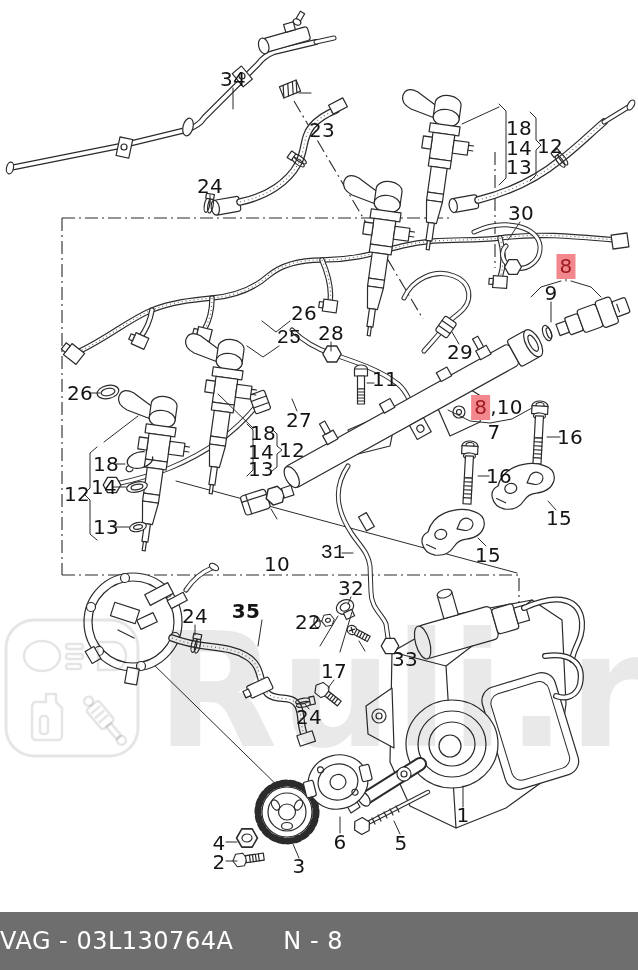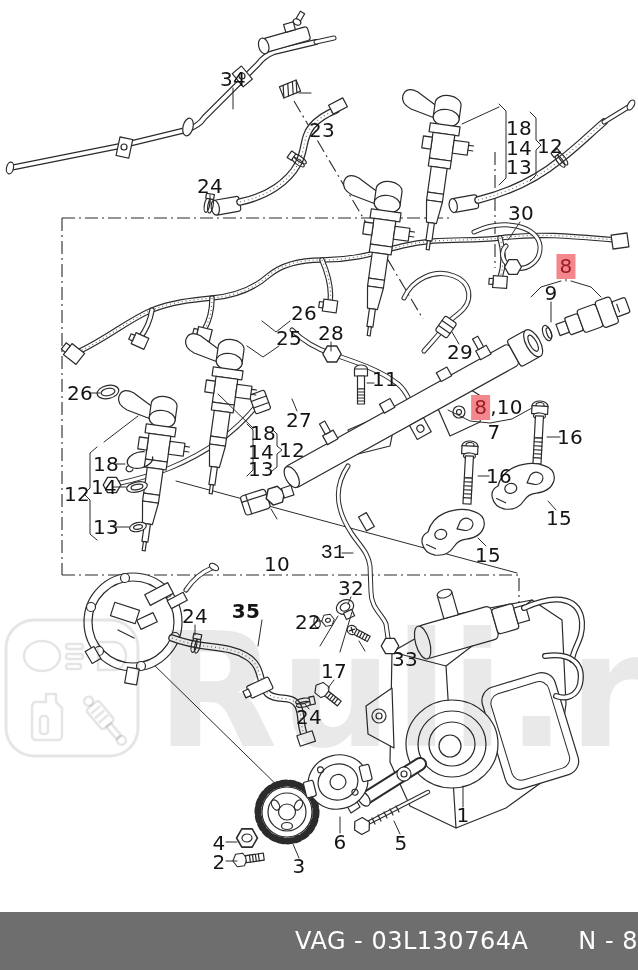--- a/index.html
+++ b/index.html
@@ -22,21 +22,21 @@
   #callouts{position:absolute;left:0;top:0;width:610px;height:913px;}
   .callout{position:absolute;transform:translate(-50%,-50%);font-size:20px;color:#141414;
            white-space:nowrap;letter-spacing:.3px;line-height:1;}
   .callout .hl{background:#f2878d;color:#9e1b20;padding:0 3px 1px 3px;}
   
   .wm-text{position:absolute;left:156px;top:612px;font-size:158px;font-weight:bold;
            color:rgba(0,0,0,0.085);white-space:nowrap;letter-spacing:2px;line-height:1;}
   .wm-logo{position:absolute;left:2px;top:616px;}
   
   .footer{position:absolute;left:0;bottom:0;width:638px;height:58px;background:#6e6e6e;
-          display:flex;align-items:center;justify-content:flex-end;gap:50px;
+          display:flex;align-items:center;justify-content:flex-start;gap:50px;
           color:#fff;font-size:24px;letter-spacing:.5px;}
 </style>
 </head>
 <body>
 
 <div class="stage">
 
   <svg width="638" height="913" viewBox="0 0 638 913">
     <defs>
       <path id="hex" class="wf" d="M-8,0 L-4,-7 L4,-7 L8,0 L4,7 L-4,7 Z"></path>
@@ -476,21 +476,21 @@
       <div class="callout" style="left: 322px; top: 93px; margin-top: 37px;">23</div>
       <div class="callout" style="left: 210px; top: 186px;">24</div>
       <div class="callout" style="left: 519px; top: 128px;">18</div>
       <div class="callout" style="left: 519px; top: 148px;">14</div>
       <div class="callout" style="left: 519px; top: 167px;">13</div>
       <div class="callout" style="left: 550px; top: 146px;">12</div>
       <div class="callout" style="left: 521px; top: 213px;">30</div>
       <div class="callout" style="left: 566px; top: 266px;"><span class="hl">8</span></div>
       <div class="callout" style="left: 551px; top: 293px;">9</div>
       <div class="callout" style="left: 304px; top: 313px;">26</div>
-      <div class="callout" style="left: 289px; top: 338px;">25</div>
+      <div class="callout" style="left: 289px; top: 338px; font-family: Liberation Mono, monospace;">25</div>
       <div class="callout" style="left: 331px; top: 333px;">28</div>
       <div class="callout" style="left: 460px; top: 352px;">29</div>
       <div class="callout" style="left: 385px; top: 379px;">11</div>
       <div class="callout" style="left: 80px; top: 393px;">26</div>
       <div class="callout" style="left: 299px; top: 420px;">27</div>
       <div class="callout" style="left: 263px; top: 433px;">18</div>
       <div class="callout" style="left: 261px; top: 452px;">14</div>
       <div class="callout" style="left: 261px; top: 469px;">13</div>
       <div class="callout" style="left: 292px; top: 450px;">12</div>
       <div class="callout" style="left: 497px; top: 407px;"><span class="hl">8</span>,10</div>

